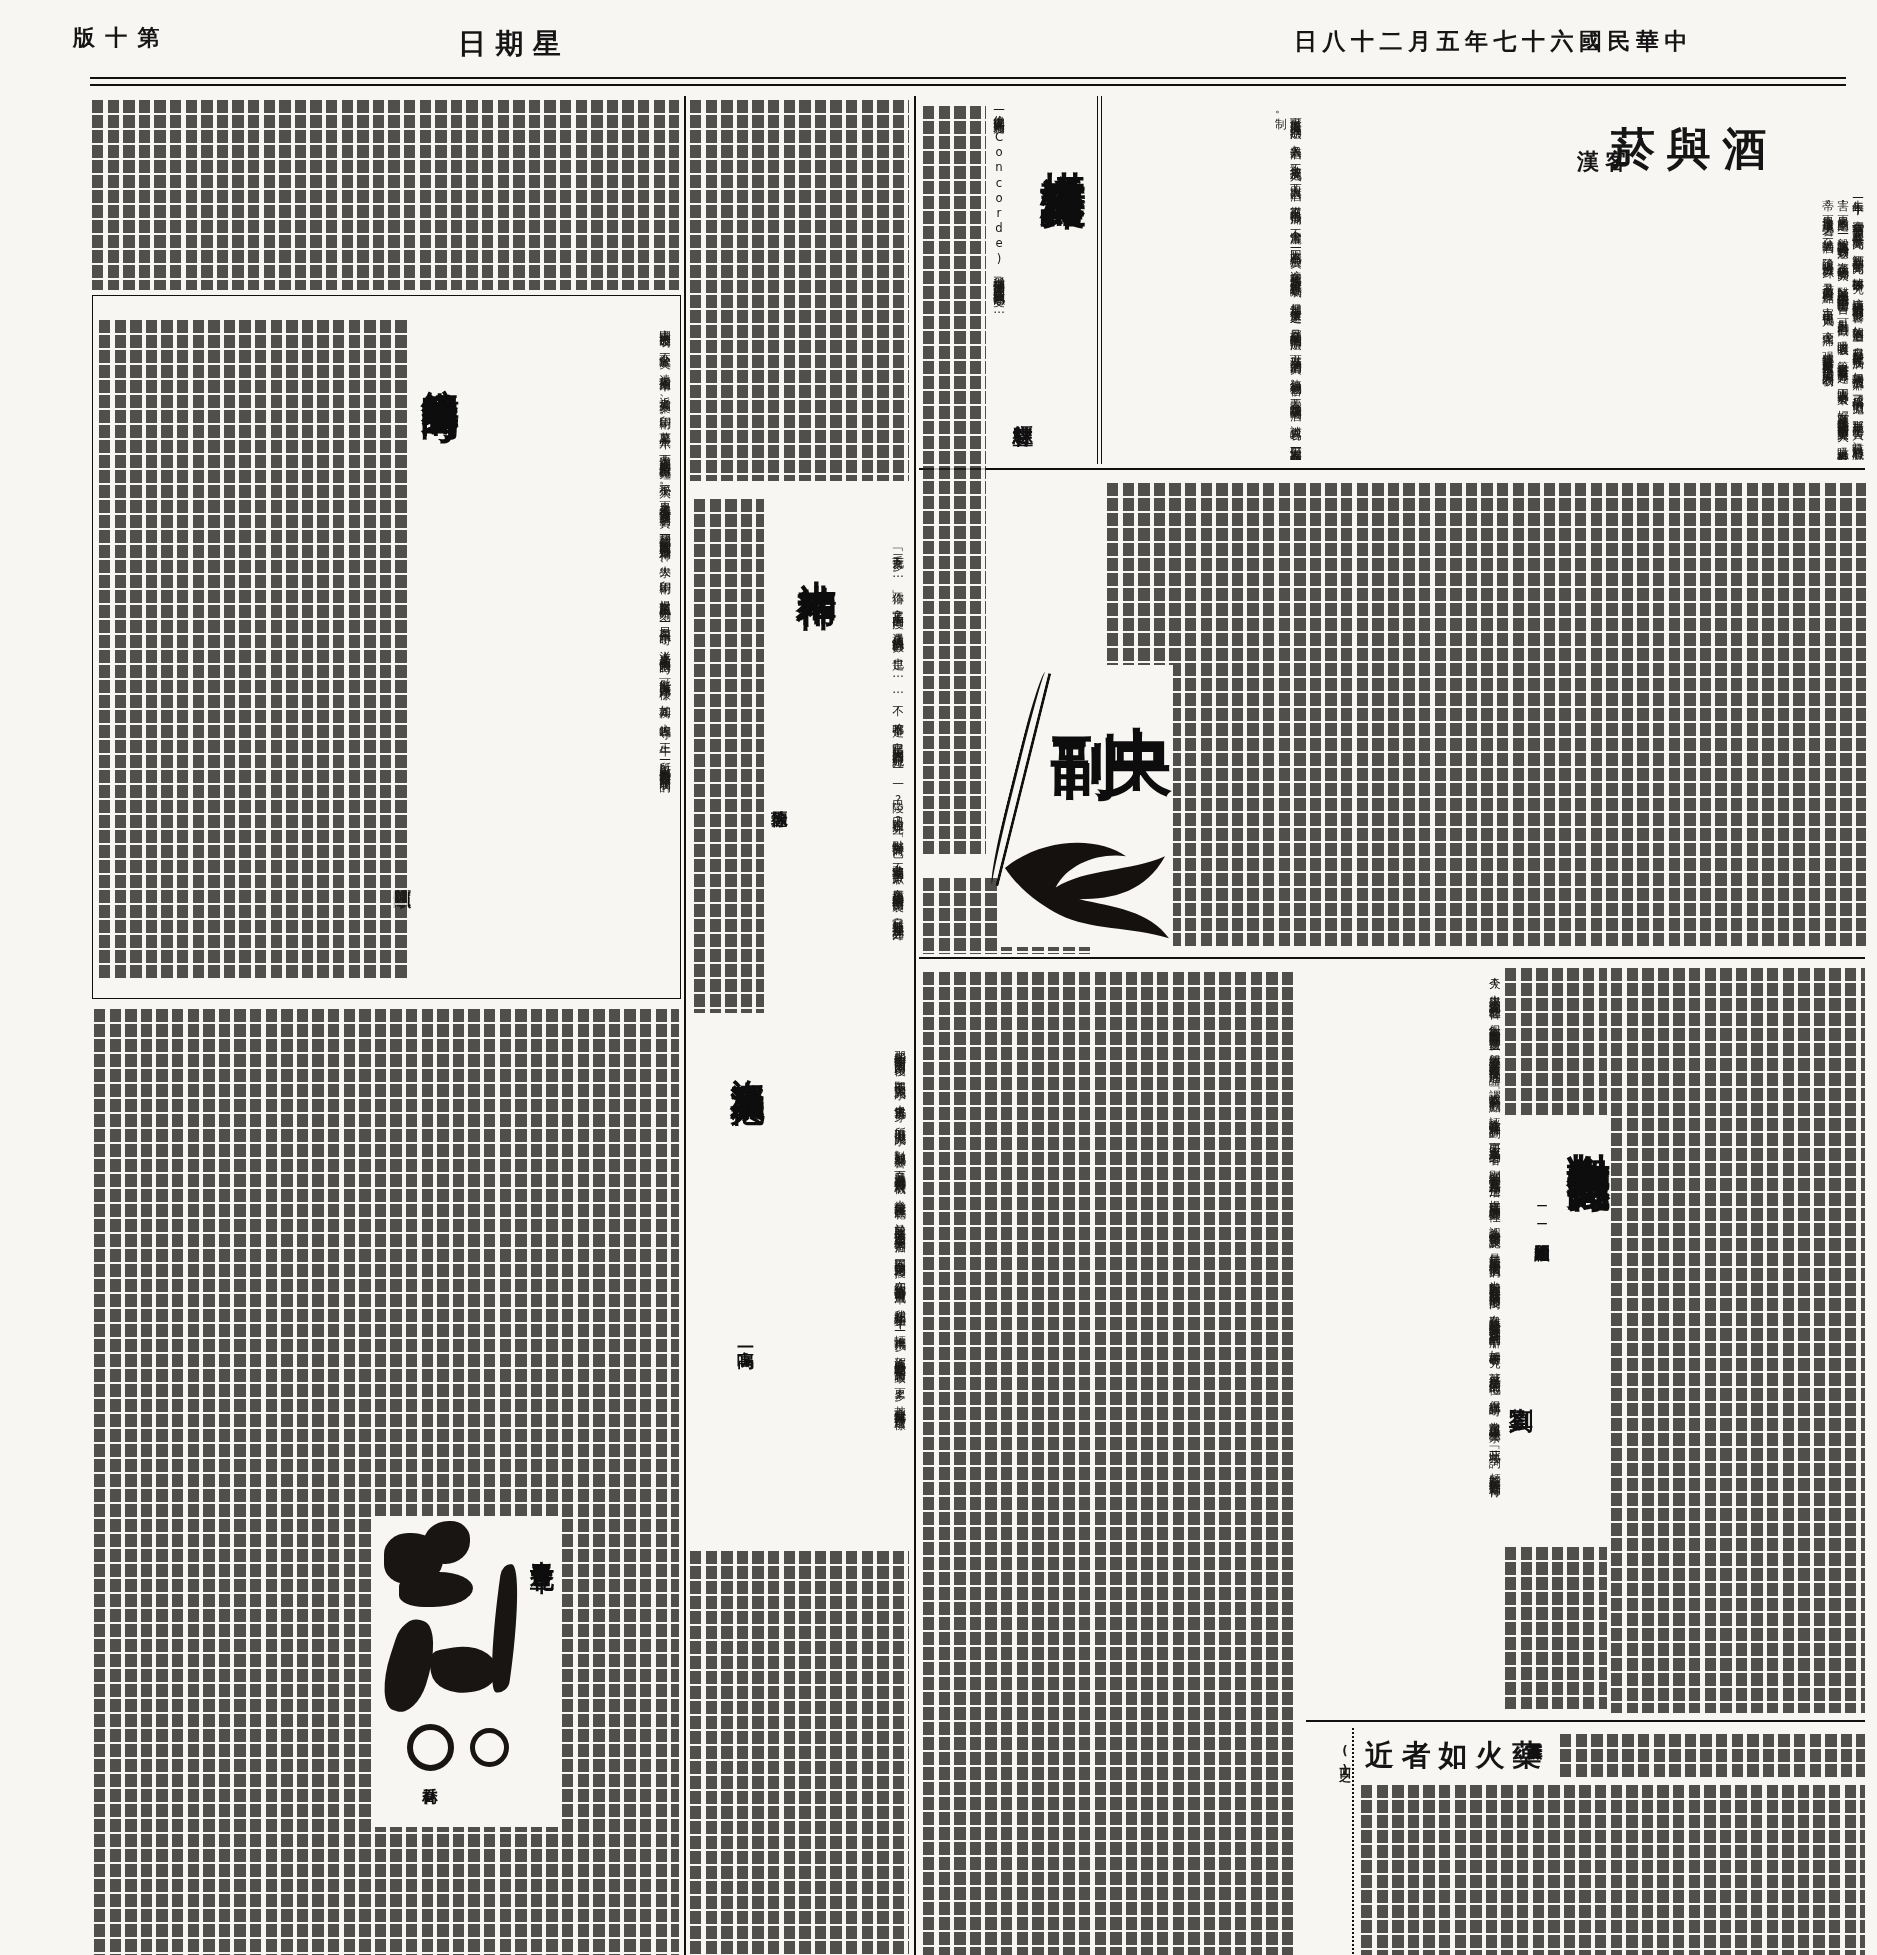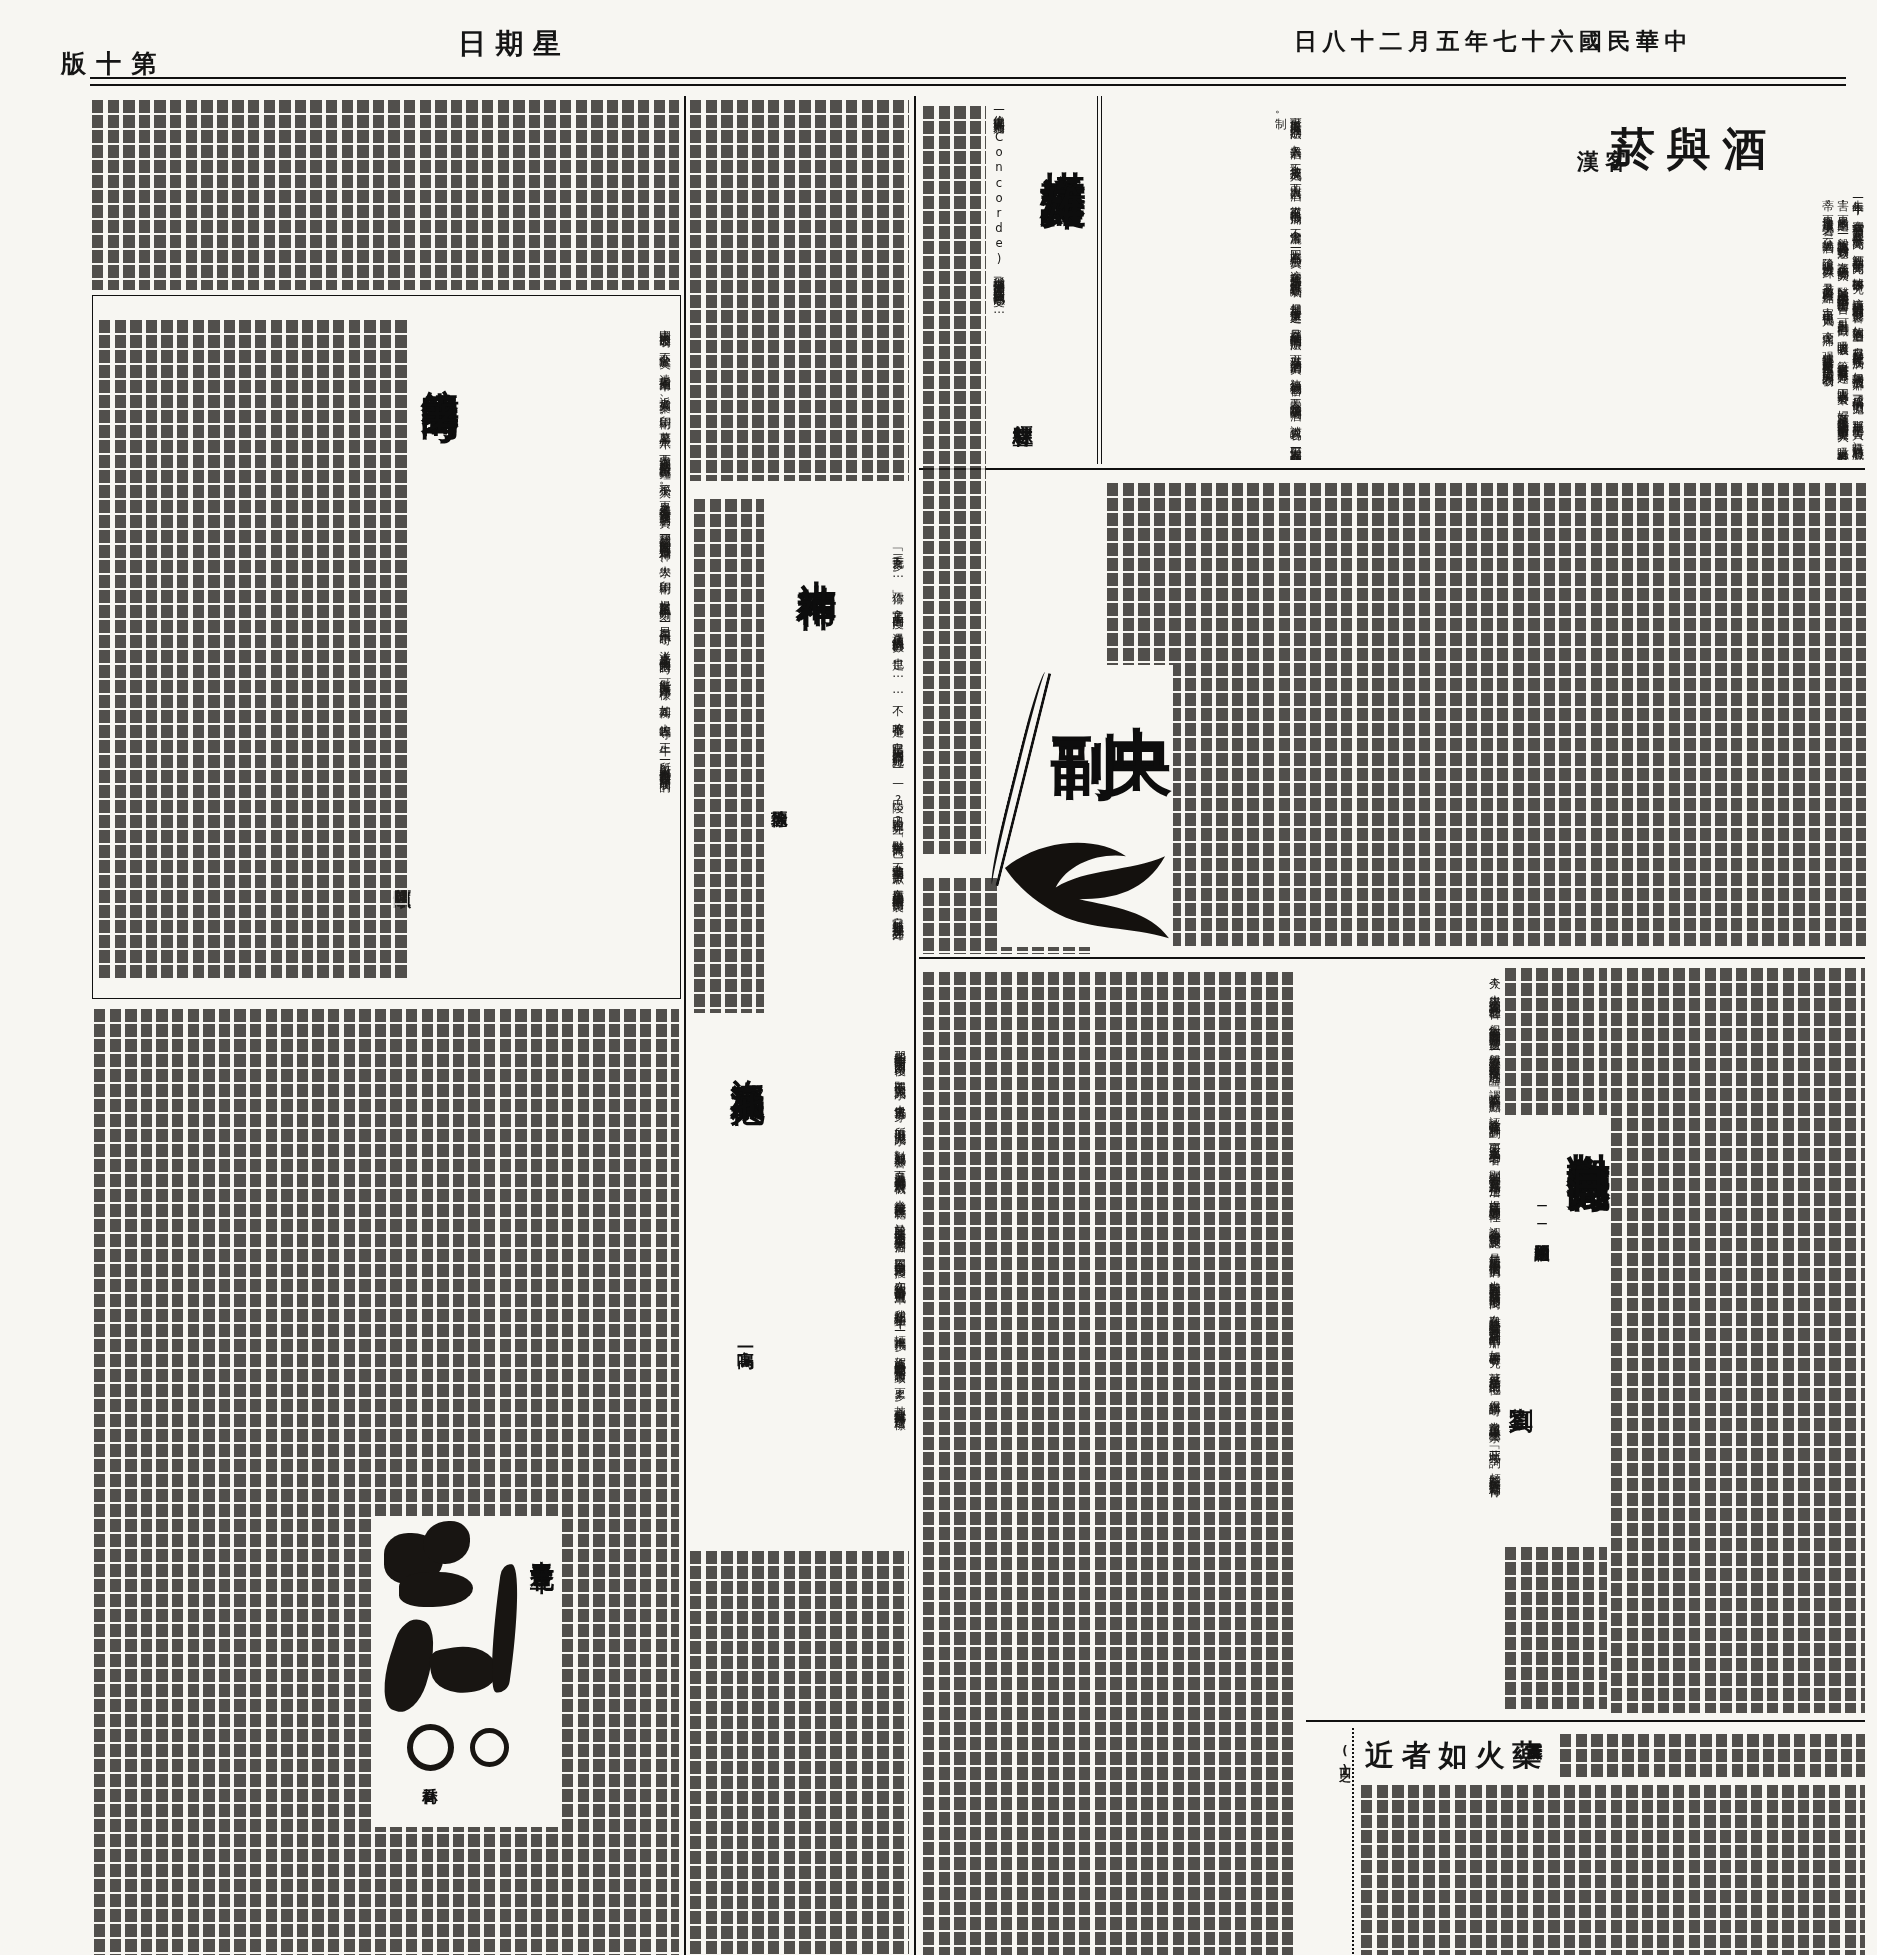--- a/index.html
+++ b/index.html
@@ -22,21 +22,21 @@
   .vtitle{writing-mode:vertical-rl;text-orientation:upright;font-weight:900;color:#0d0d0d;
           font-family:"DejaVu Serif",serif;letter-spacing:2.3px;}
   .vby{writing-mode:vertical-rl;text-orientation:upright;font-weight:bold;color:#111;}
   .blob{position:absolute;background:#181512;}
 </style>
 </head>
 <body>
 
 <div id="page">
 
-  <div class="abs b" style="left:61px;top:23px;font-size:25px;letter-spacing:10.2px;margin-top:24px;">版十第</div>
+  <div class="abs b" style="left:73px;top:23px;font-size:22px;letter-spacing:10.2px;">版十第</div>
   <div class="abs b" style="left:458px;top:25px;font-size:28px;letter-spacing:9.4px;">日期星</div>
   <div class="abs b" style="left:1294px;top:26px;font-size:23px;letter-spacing:5.5px;">日八十二月五年七十六國民華中</div>
   <div class="abs hrule" style="left:90px;top:77px;width:1756px;"></div>
   <div class="abs hrule" style="left:90px;top:84px;width:1756px;"></div>
 
   <div class="abs vrule" style="left:684px;top:96px;height:1912px;"></div>
   <div class="abs vrule" style="left:914px;top:96px;height:1912px;"></div>
   <div class="abs vrule2" style="left:1097px;top:96px;height:368px;"></div>
   <div class="abs hrule" style="left:919px;top:468px;width:946px;"></div>
   <div class="abs hrule" style="left:919px;top:957px;width:946px;"></div>

